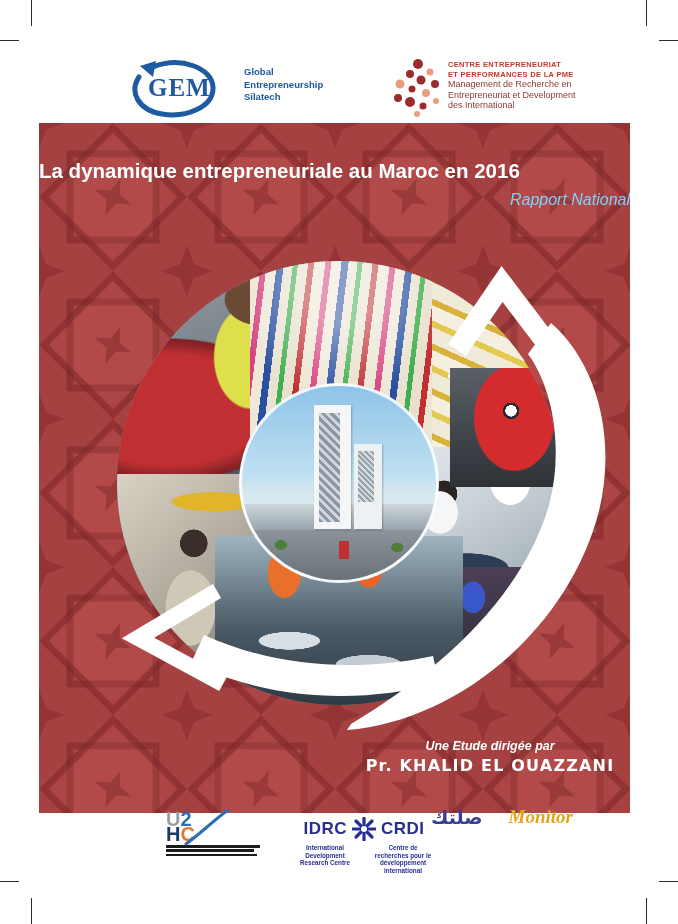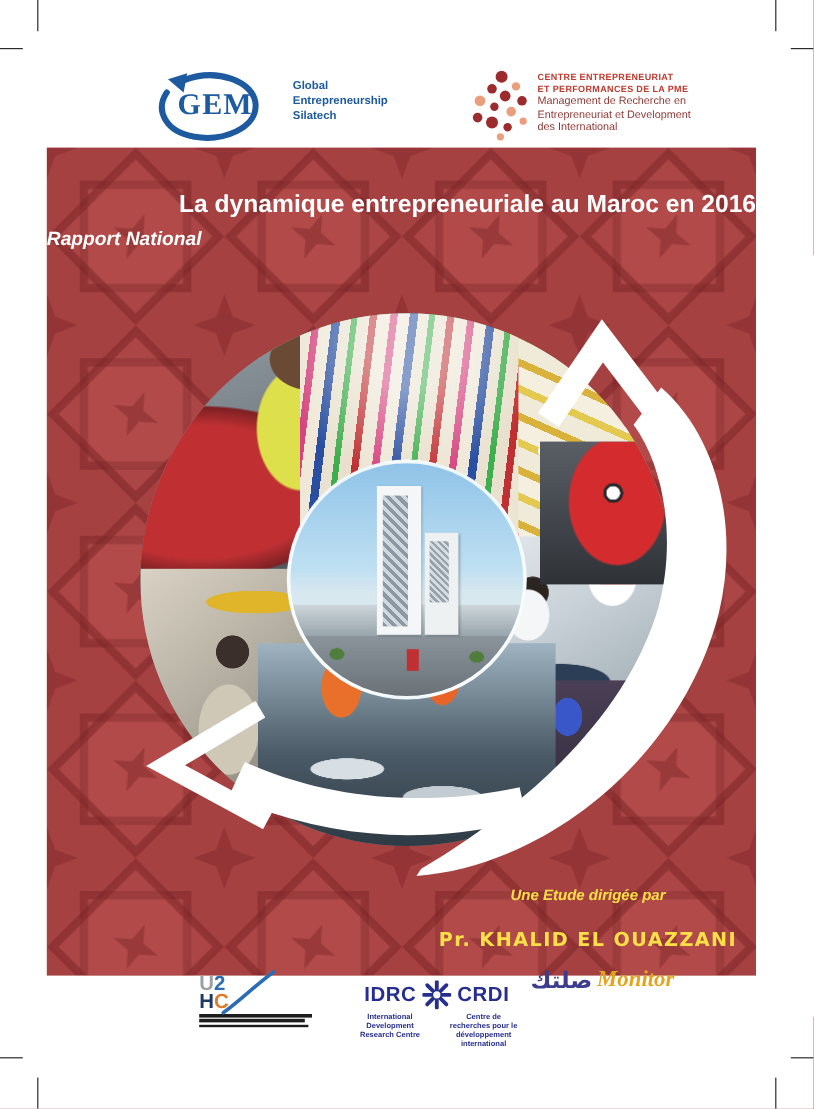--- a/index.html
+++ b/index.html
@@ -21,28 +21,28 @@
   .lab-logo{position:absolute;left:390px;top:56px;width:215px;height:62px;}
   .lab-dots{position:absolute;left:0;top:0;}
   .lab-text{position:absolute;left:58px;top:4px;width:156px;}
   .lab-title{color:#c0392e;font-size:7.5px;font-weight:bold;letter-spacing:.3px;line-height:9.5px;}
   .lab-sub{color:#8e3a36;font-size:9px;line-height:10.5px;}
   .lab-sub:first-of-type{margin-top:4px;}
 
   
   .panel{position:absolute;left:39px;top:123px;width:591px;height:690px;background:#a64142;overflow:hidden;}
   .pattern{position:absolute;left:0;top:0;z-index:0;}
-  .cover-title{position:absolute;left:0;top:36px;width:100%;text-align:right;z-index:4;
+  .cover-title{position:absolute;left:0;top:36px;width:100%;text-align:left;z-index:4;
       color:#ffffff;font-size:20.5px;font-weight:bold;margin:0;}
-  .cover-sub{position:absolute;left:0;width:100%;text-align:left;z-index:4;color:#ffffff;
-      font-size:16px;font-style:italic;font-weight:bold;}
+  .cover-sub{position:absolute;left:0;width:100%;text-align:right;z-index:4;color:#7dd3fc;
+      font-size:16px;font-style:italic;font-weight:normal;}
   .sub1{top:68px;} .sub2{top:88px;}
-  .credit{position:absolute;left:301px;top:616px;width:300px;text-align:center;z-index:5;color:#fde047;}
+  .credit{position:absolute;left:301px;top:616px;width:300px;text-align:center;z-index:5;color:#ffffff;}
   .credit-intro{font-size:12.5px;font-style:italic;font-weight:bold;}
-  .credit-name{font-size:16px;font-weight:bold;letter-spacing:1.2px;margin-top:20px;
+  .credit-name{font-size:16px;font-weight:bold;letter-spacing:1.2px;margin-top:3px;
       font-family:"DejaVu Sans",sans-serif;}
 
   
   .collage{position:absolute;left:78px;top:138px;width:444px;height:444px;border-radius:50%;
       overflow:hidden;z-index:2;background:#8a8a8a;}
   .seg{position:absolute;}
   .seg-auto{left:0;top:0;width:52%;height:54%;z-index:1;background:
       radial-gradient(60px 44px at 62% 16%, #6b4a35 0 58%, rgba(0,0,0,0) 60%),
       radial-gradient(86px 120px at 58% 40%, #dde04a 0 42%, rgba(0,0,0,0) 44%),
       radial-gradient(170px 95px at 22% 62%, #c03033 0 58%, #7e2024 74%, rgba(0,0,0,0) 76%),
@@ -102,36 +102,36 @@
   .tower-side{position:absolute;left:58%;top:30%;width:14%;height:44%;background:#eef1f2;
       box-shadow:1px 1px 2px rgba(0,0,0,.25);}
   .tower-side .facade{position:absolute;left:12%;top:8%;width:60%;height:60%;
       background:repeating-linear-gradient(45deg,#97a2ab 0 2px,#d5dde2 2px 4px);}
   .tower-accent{position:absolute;left:50%;top:80%;width:5%;height:9%;background:#c03033;}
 
   .swirl{position:absolute;left:0;top:0;z-index:3;}
 
   
   .uni-logo{position:absolute;left:166px;top:812px;width:104px;}
-  .uni-letters{position:relative;width:64px;height:30px;font-weight:bold;line-height:15px;font-size:17px;}
+  .uni-letters{position:relative;width:64px;height:30px;font-weight:bold;line-height:15px;font-size:20px;}
   .uni-letters .u{color:#9aa0a6;} .uni-letters .two{color:#2a6db5;}
   .uni-letters .h{color:#1b3a66;} .uni-letters .c{color:#e07b2a;}
   .uni-swoosh{position:absolute;left:18px;top:-4px;}
   .uni-caption{margin-top:3px;}
   .uni-caption .bar{height:2.5px;background:#1c1c1c;margin:1.8px 0;width:94px;}
   .uni-caption .bar:nth-child(2){width:88px;} .uni-caption .bar:nth-child(3){width:91px;}
 
   .idrc-logo{position:absolute;left:294px;top:817px;width:140px;text-align:center;}
   .idrc-row{display:flex;align-items:center;justify-content:center;gap:5px;text-align:center;}
   .idrc-acr{color:#272f8e;font-weight:bold;font-size:17px;letter-spacing:.5px;}
   .idrc-captions{display:flex;justify-content:space-between;margin-top:3px;}
   .idrc-cap{width:62px;color:#272f8e;font-size:6.3px;line-height:7.5px;font-weight:bold;text-align:center;}
 
   .silatech-logo{position:absolute;left:428px;top:806px;width:122px;text-align:center;}
-  .sil-row{display:flex;align-items:center;justify-content:center;gap:2px;margin-left:26px;}
+  .sil-row{display:flex;align-items:center;justify-content:center;gap:13px;margin-left:26px;}
   .sil-arabic{color:#3c3c90;font-weight:bold;font-size:19px;font-family:"DejaVu Sans",sans-serif;}
   .sil-latin{color:#e2a51e;font-weight:bold;font-style:italic;font-size:19px;
       font-family:"Liberation Serif",serif;}
   .sil-caption{color:#3c3c90;font-size:9.5px;margin-top:1px;direction:rtl;
       font-family:"DejaVu Sans",sans-serif;}
 </style>
 </head>
 <body>
 
 <div>

